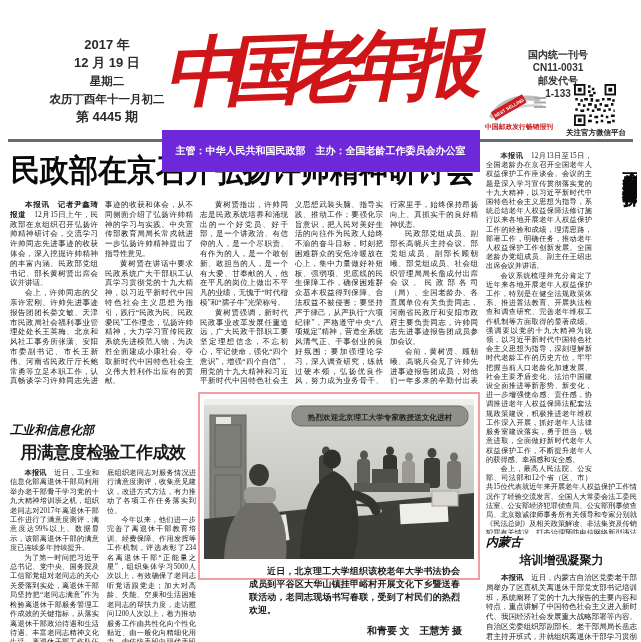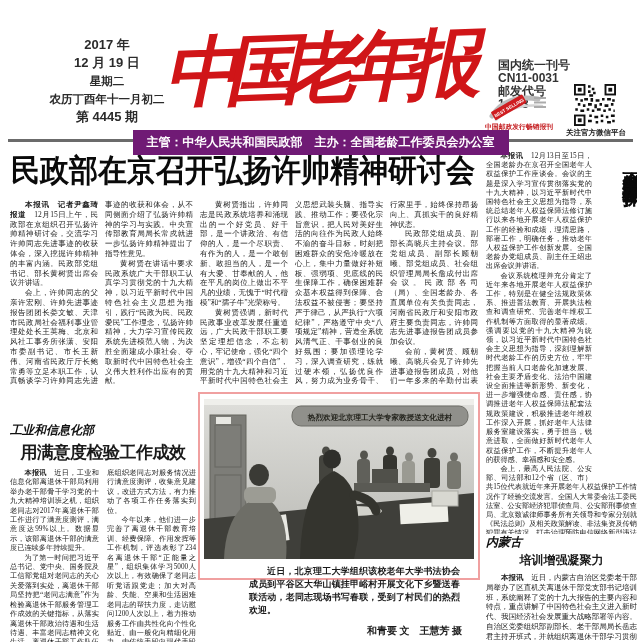--- a/index.html
+++ b/index.html
@@ -8,32 +8,32 @@
   
   .date-block{position:absolute;left:22px;top:36px;width:170px;text-align:center;
       font-family:"Liberation Sans","DejaVu Sans",sans-serif;font-weight:700;color:#2b2b2b;}
   .date-block div{line-height:18px;font-size:11.5px;}
   .date-block .big{font-size:13px;}
   .paper-title{position:absolute;left:162px;top:6px;width:312px;height:126px;
       display:flex;align-items:center;justify-content:center;
       color:#d01518;font-size:76px;font-weight:900;font-style:italic;
       letter-spacing:-16px;transform:rotate(-2deg);white-space:nowrap;
       font-family:"Liberation Serif",serif;text-indent:-8px;}
-  .pub-info{position:absolute;left:498px;top:59px;width:120px;text-align:left;
+  .pub-info{position:absolute;left:498px;top:48px;width:120px;text-align:center;
       font-family:"Liberation Sans","DejaVu Sans",sans-serif;font-weight:700;
-      font-size:12px;color:#333;line-height:13px;}
+      font-size:10px;color:#333;line-height:13px;}
   .postal-logo{position:absolute;left:484px;top:86px;width:70px;height:46px;}
   .qr{position:absolute;left:574px;top:84px;width:42px;height:42px;}
   .qr-caption{position:absolute;left:556px;top:128px;width:80px;text-align:center;
       font-size:7.5px;font-weight:700;color:#222;
       font-family:"Liberation Sans",sans-serif;}
   .mast-rule{position:absolute;left:8px;top:139px;width:625px;height:3px;background:#6b6b6b;}
   .authority{position:absolute;top:130px;left:50%;transform:translateX(-50%);
-      background:#701a75;color:#fff;font-size:12px;font-weight:700;
-      padding:4px 14px;white-space:nowrap;z-index:2;
+      background:#6d28d9;color:#fff;font-size:10px;font-weight:700;
+      padding:14px 14px;white-space:nowrap;z-index:2;
       font-family:"Liberation Sans",sans-serif;}
   
   .lead-headline{position:absolute;left:8px;top:151px;width:470px;text-align:center;
       font-size:29px;font-weight:900;color:#0a0a0a;letter-spacing:0;
       transform:scaleY(1.08);white-space:nowrap;}
   .lead-body{position:absolute;left:10px;top:200px;width:468px;height:188px;
       column-count:5;column-gap:7px;column-fill:auto;overflow:hidden;
       font-size:7.5px;line-height:9.8px;text-align:justify;}
   .lead-body p,.rt-body p,.miit-body p,.nmg-body p{margin:0;text-indent:2em;}
   

